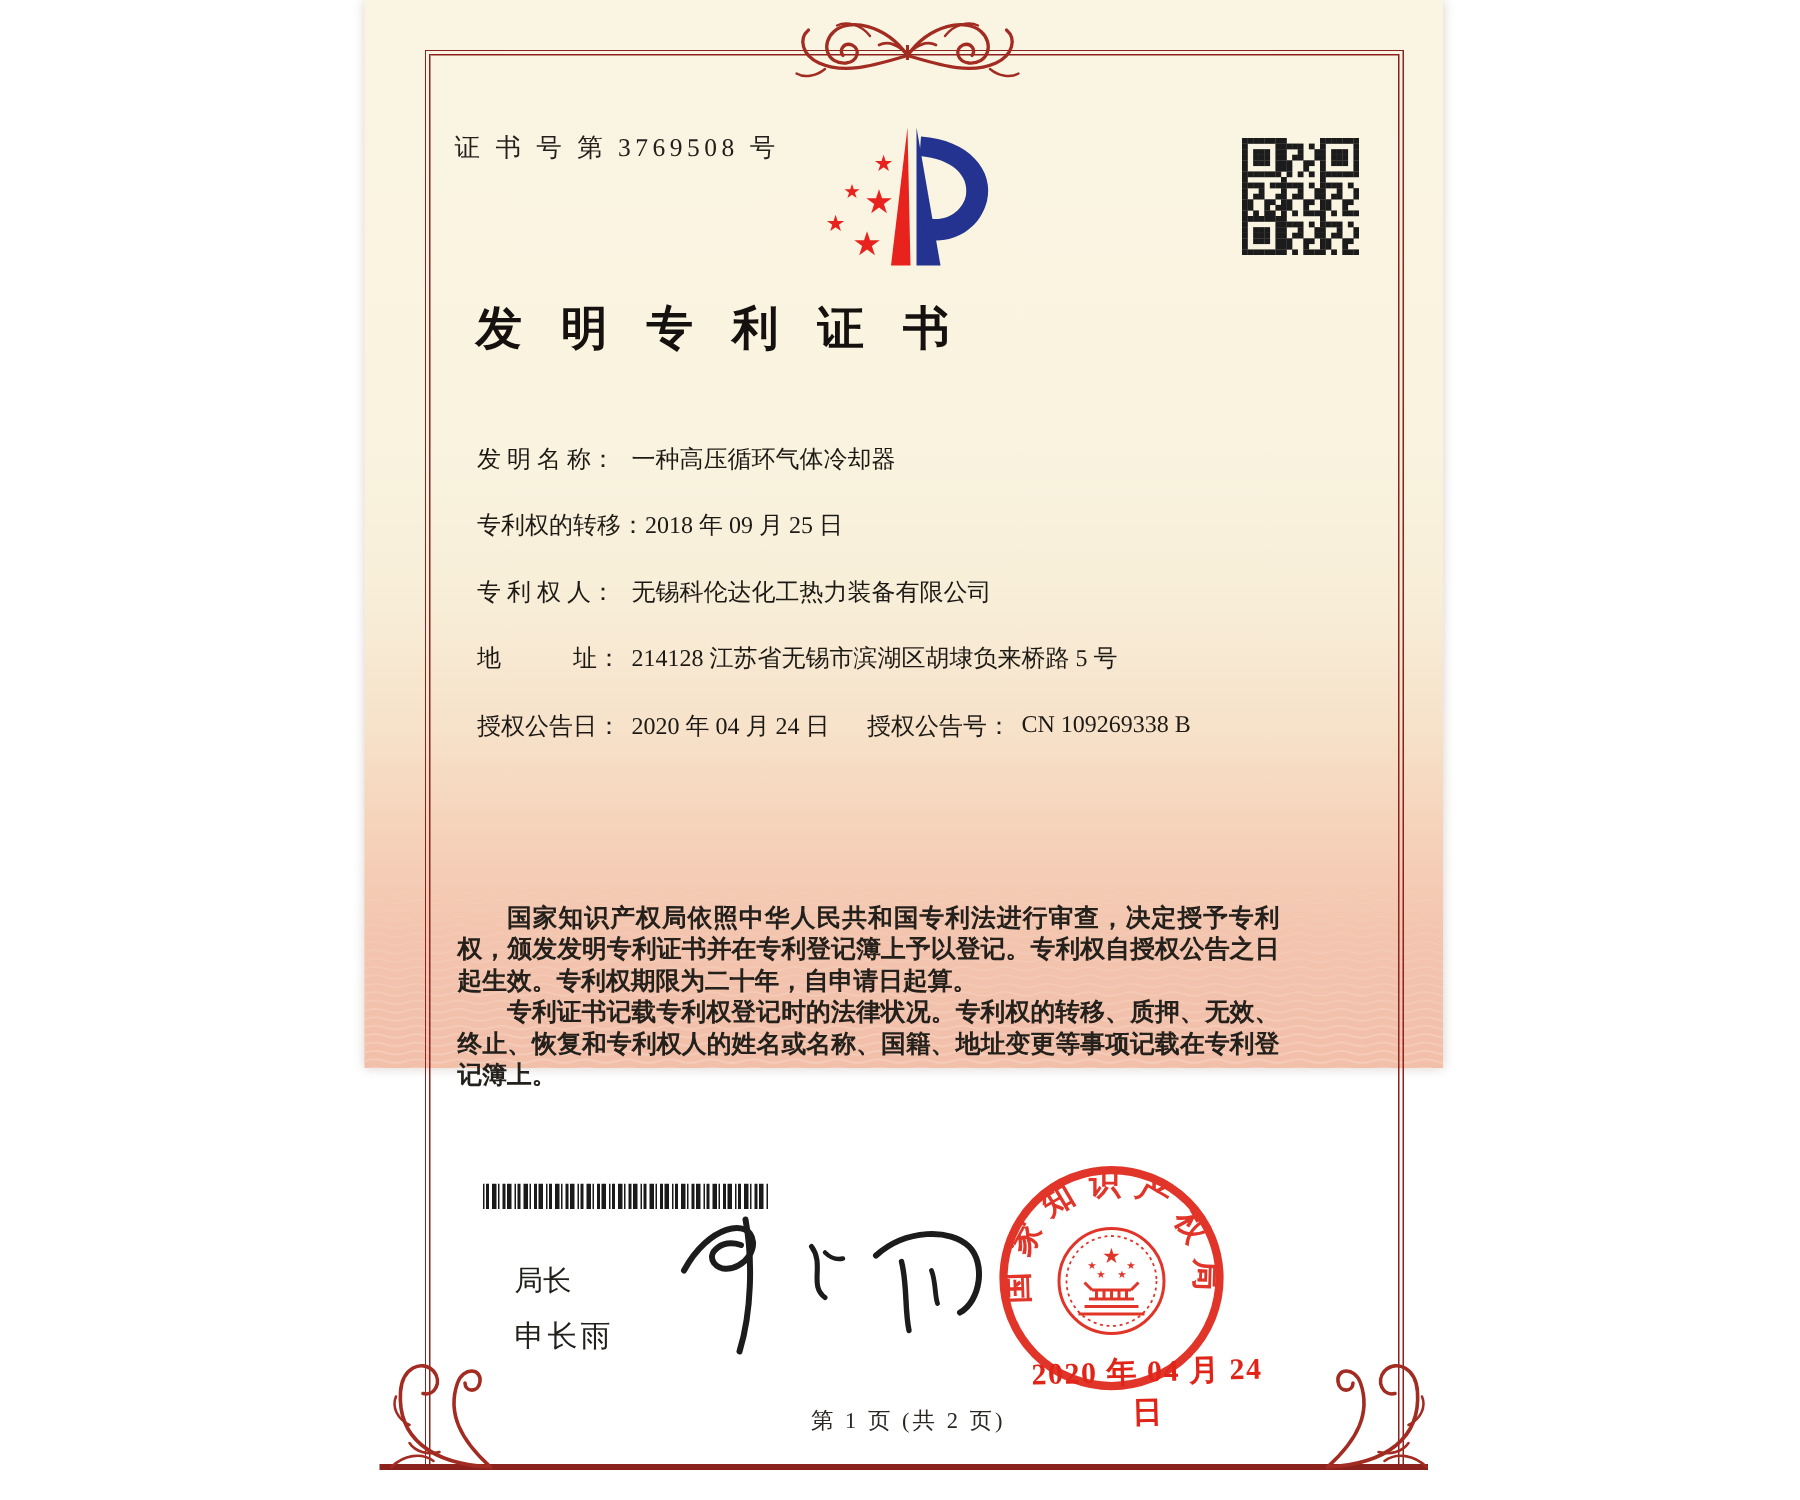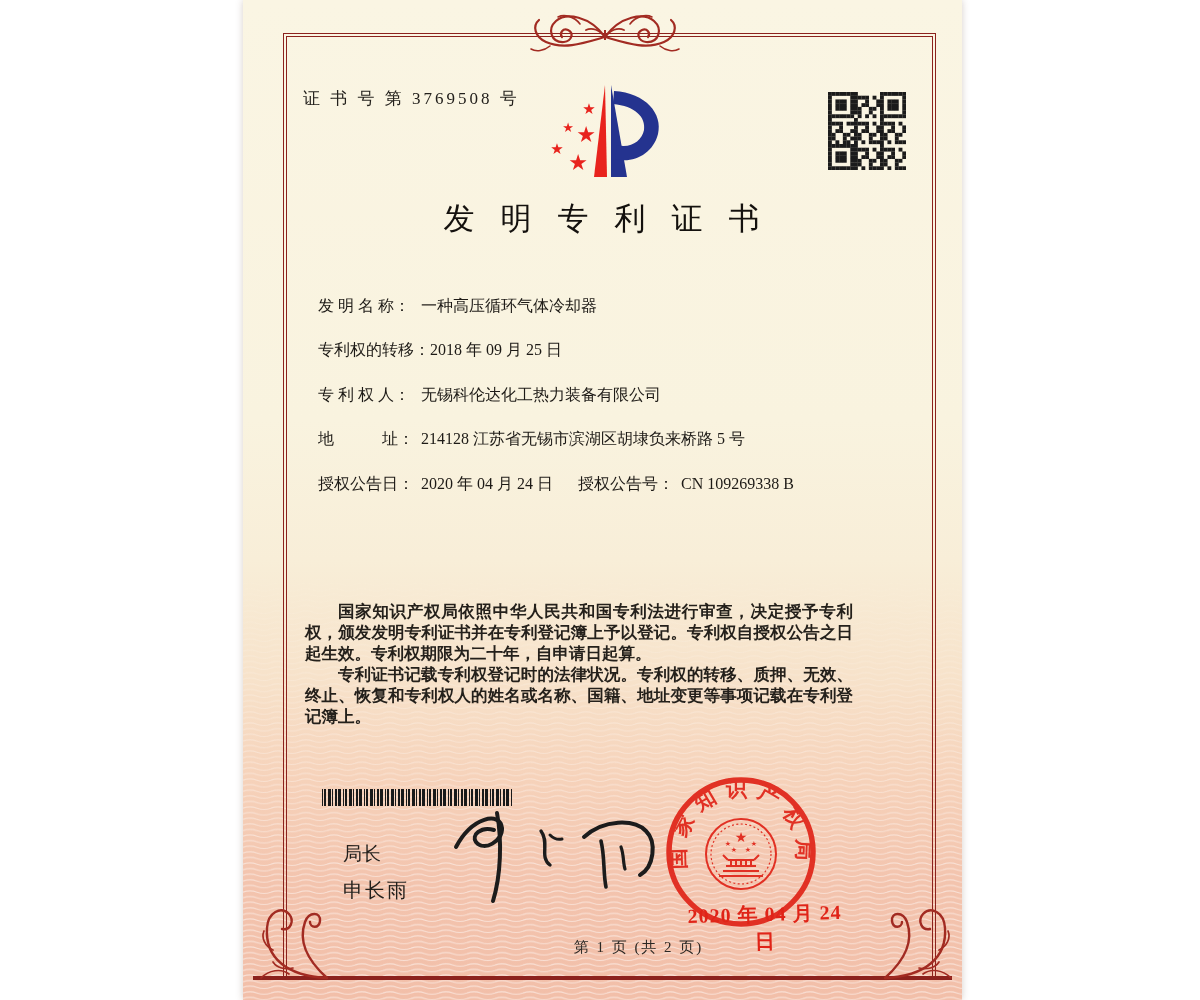--- a/index.html
+++ b/index.html
@@ -1,40 +1,40 @@
 <!DOCTYPE html>
 <html><head>
 <meta charset="utf-8">
 <style>
   html,body{margin:0;padding:0;}
   body{
     width:1200px;height:1000px;background:#ffffff;overflow:hidden;position:relative;
     font-family:"Liberation Serif","DejaVu Serif",serif;
   }
   .paper{
-    position:absolute;left:243px;top:0;width:719px;height:1000px;
+    position:absolute;left:243px;top:0;width:719px;height:712px;
     background:linear-gradient(180deg,
       #faf5e3 0%, #f9f3df 42%, #f8eed8 56%, #f7e2ca 68%,
       #f6d2ba 78%, #f3c4ae 88%, #f2bfa9 100%);
     box-shadow:0 0 7px rgba(90,60,40,.25);
   }
   .waves{position:absolute;left:0;top:570px;pointer-events:none;}
   .frame{
     position:absolute;left:40px;top:33px;width:645px;height:942px;
     border:4px double #8c221d;border-bottom:none;
   }
   .bottom-rule{position:absolute;left:10px;top:976px;width:699px;height:4px;background:#8c221d;}
   .cert-no{
     position:absolute;left:60px;top:87px;font-size:17px;letter-spacing:3px;color:#23201c;
   }
   .logo{position:absolute;left:300px;top:82px;}
   .qr{position:absolute;left:585px;top:92px;}
   .doc-title{
-    position:absolute;left:36px;top:198px;width:645px;text-align:center;
-    font-size:31px;font-weight:400;color:#14110e;letter-spacing:26px;padding-left:26px;box-sizing:border-box;
+    position:absolute;left:48px;top:198px;width:645px;
+    font-size:31px;font-weight:700;color:#14110e;letter-spacing:26px;padding-left:26px;box-sizing:border-box;
   }
   .fields{position:absolute;left:75px;top:284px;width:600px;}
   .frow{position:relative;height:44.5px;display:flex;align-items:center;font-size:16px;color:#1d1a16;}
   .flabel{display:inline-block;min-width:103px;white-space:pre;}
   .fvalue{white-space:pre;}
   .fpair2{position:absolute;left:260px;top:0;height:44.5px;display:flex;align-items:center;}
   .bodytext{
     position:absolute;left:62px;top:601px;width:548px;
     font-size:16.5px;line-height:21px;color:#24201b;text-align:justify;
   }
@@ -43,21 +43,21 @@
   .signer-title{position:absolute;left:100px;top:841px;font-size:19px;color:#23201c;text-align:center;}
   .signer-name{position:absolute;left:100px;top:877px;font-size:20px;color:#23201c;letter-spacing:2px;}
   .signature{position:absolute;left:195px;top:795px;}
   .seal{position:absolute;left:410px;top:764px;}
   .seal-date{
     position:absolute;left:432px;top:901px;width:180px;text-align:center;
     font-size:20px;font-weight:600;color:#e02418;letter-spacing:1px;transform:rotate(-1.5deg);
   }
   .footer-page{
     position:absolute;left:40px;top:938px;width:645px;text-align:center;
-    font-size:15px;color:#2b2824;letter-spacing:2px;padding-left:33px;
+    font-size:15px;color:#2b2824;letter-spacing:2px;
   }
   .orn-top{position:absolute;left:277px;top:6px;}
   .orn-bl{position:absolute;left:10px;top:890px;}
   .orn-br{position:absolute;left:638px;top:890px;}
 </style>
 </head>
 <body>
 
 <div class="paper">
 

